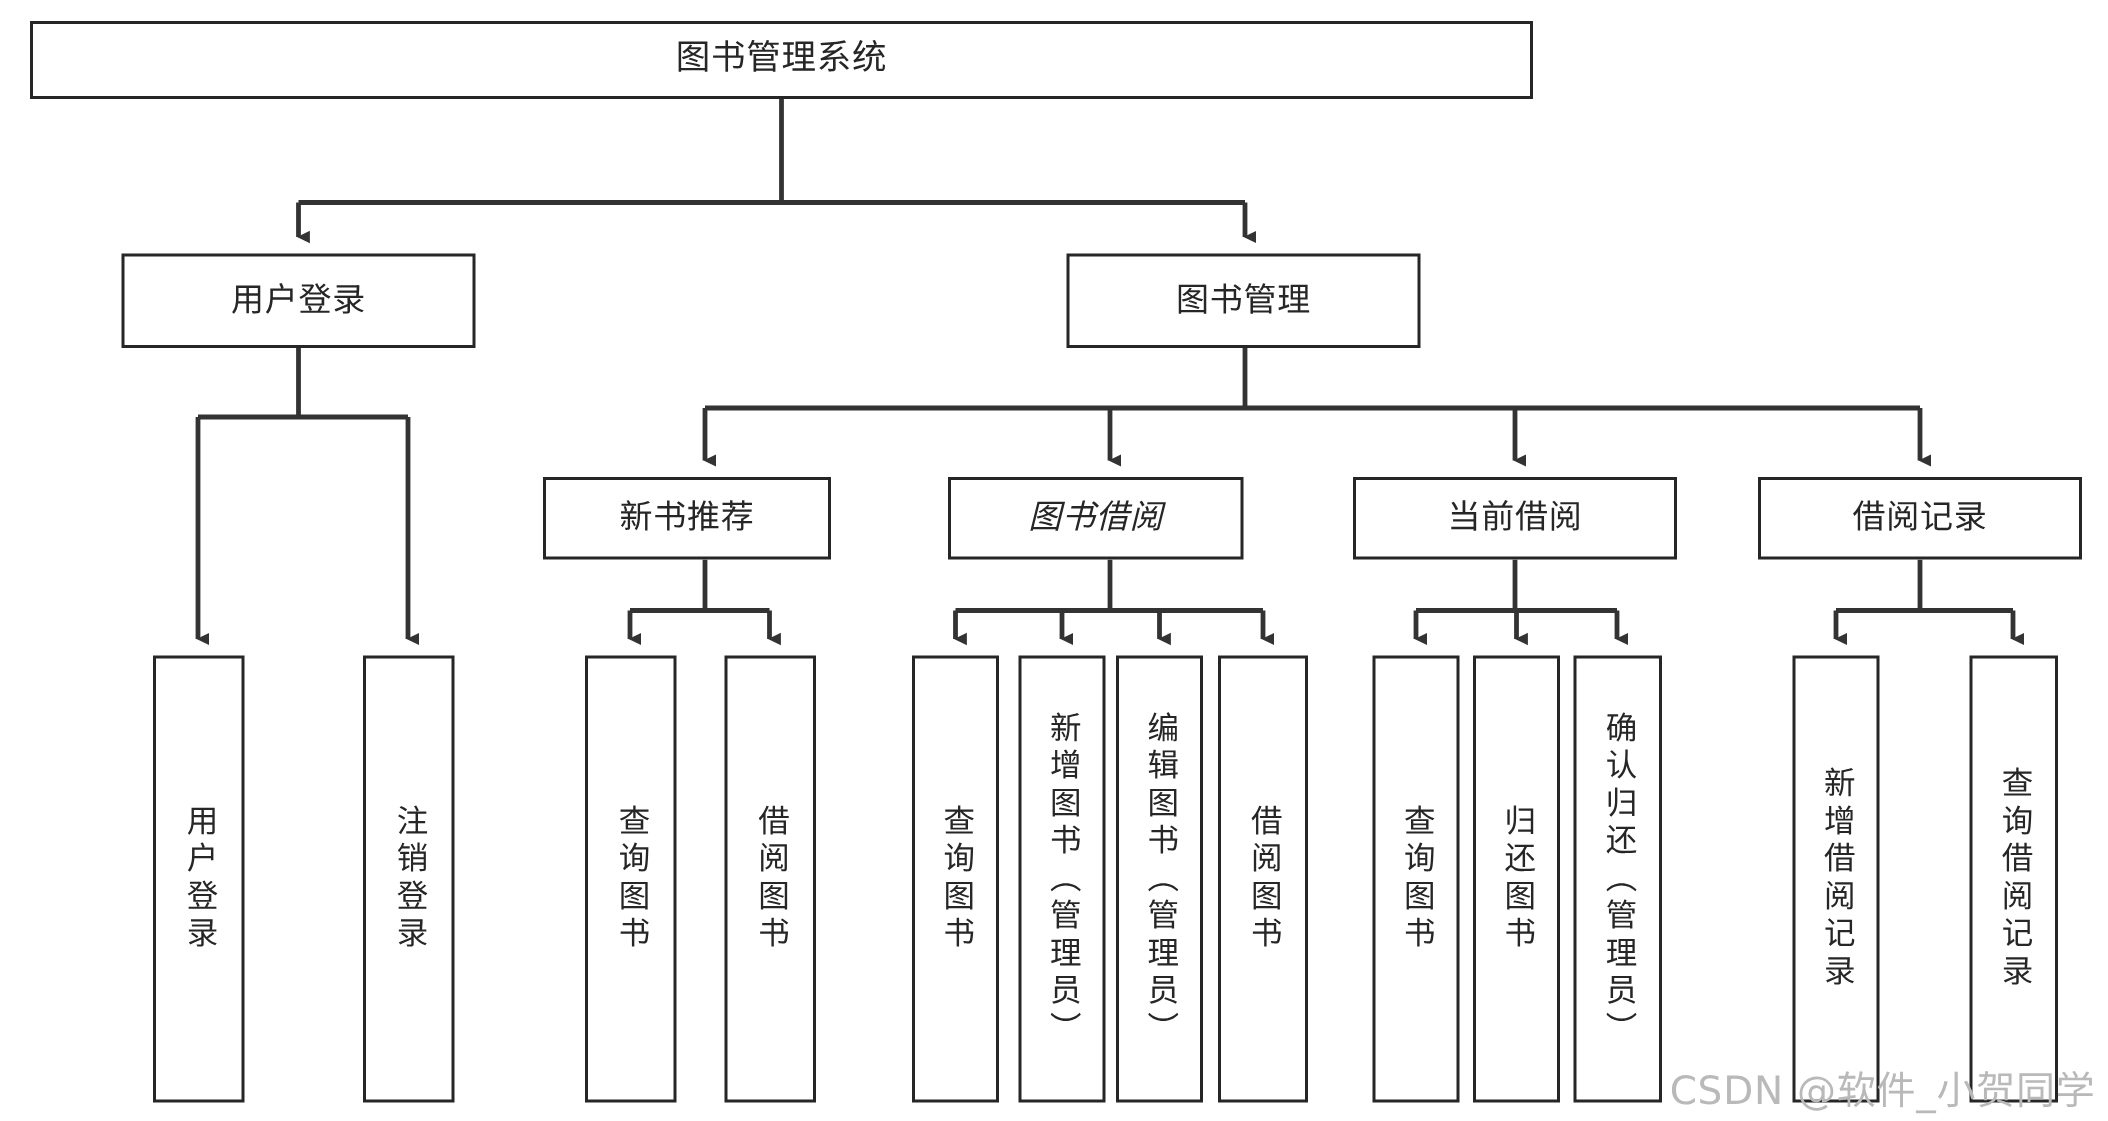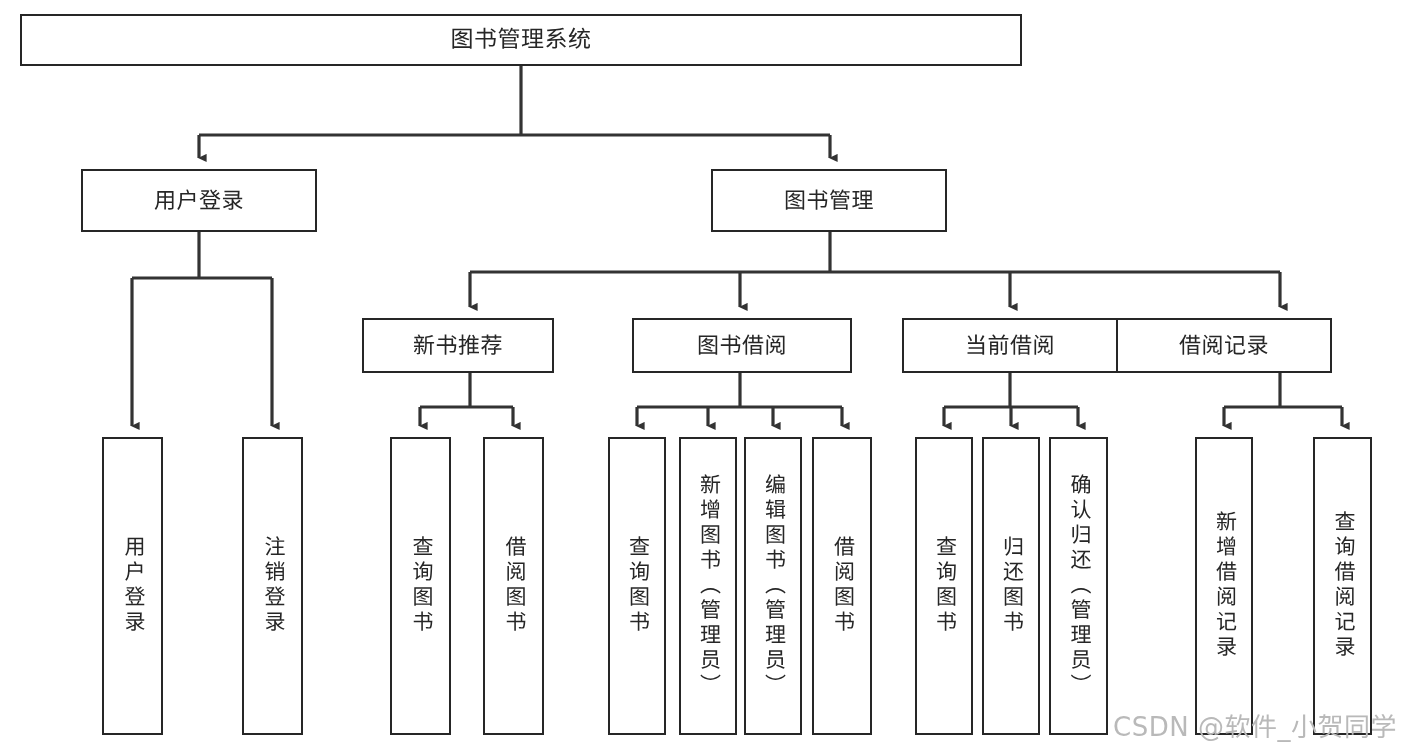--- a/index.html
+++ b/index.html
@@ -134,27 +134,27 @@
   <div class="node-box horizontal" style="left: 81px; top: 169px; width: 236px; height: 63px;">
     <span class="node-label">用户登录</span>
   </div>
   <div class="node-box horizontal" style="left: 711px; top: 169px; width: 236px; height: 63px;">
     <span class="node-label">图书管理</span>
   </div>
 
   <div class="node-box horizontal" style="left: 362px; top: 318px; width: 192px; height: 55px;">
     <span class="node-label">新书推荐</span>
   </div>
-  <div class="node-box horizontal" style="left: 632px; top: 318px; width: 220px; height: 55px;">
+  <div class="node-box horizontal" style="left: 632px; top: 318px; width: 197px; height: 55px; font-style: italic;">
     <span class="node-label">图书借阅</span>
   </div>
   <div class="node-box horizontal" style="left: 902px; top: 318px; width: 216px; height: 55px;">
     <span class="node-label">当前借阅</span>
   </div>
-  <div class="node-box horizontal" style="left: 1116px; top: 318px; width: 216px; height: 55px;">
+  <div class="node-box horizontal" style="left: 1172px; top: 318px; width: 216px; height: 55px;">
     <span class="node-label">借阅记录</span>
   </div>
 
   <div class="node-box vertical" style="left: 102px; top: 437px; width: 61px; height: 298px; padding-top: 97px;">
     <span class="node-label">用户登录</span>
   </div>
   <div class="node-box vertical" style="left: 242px; top: 437px; width: 61px; height: 298px; padding-top: 97px;">
     <span class="node-label">注销登录</span>
   </div>
   <div class="node-box vertical" style="left: 390px; top: 437px; width: 61px; height: 298px; padding-top: 97px;">

